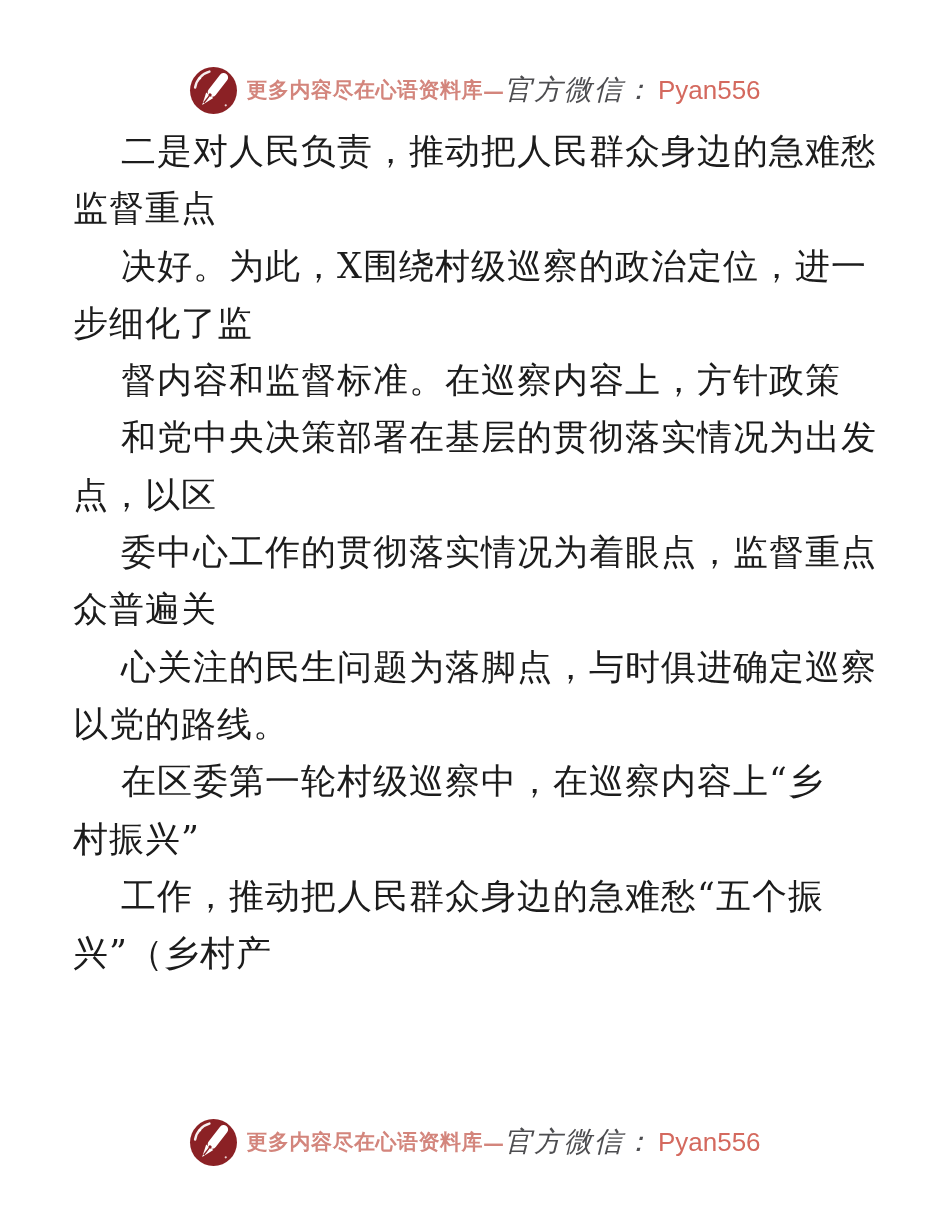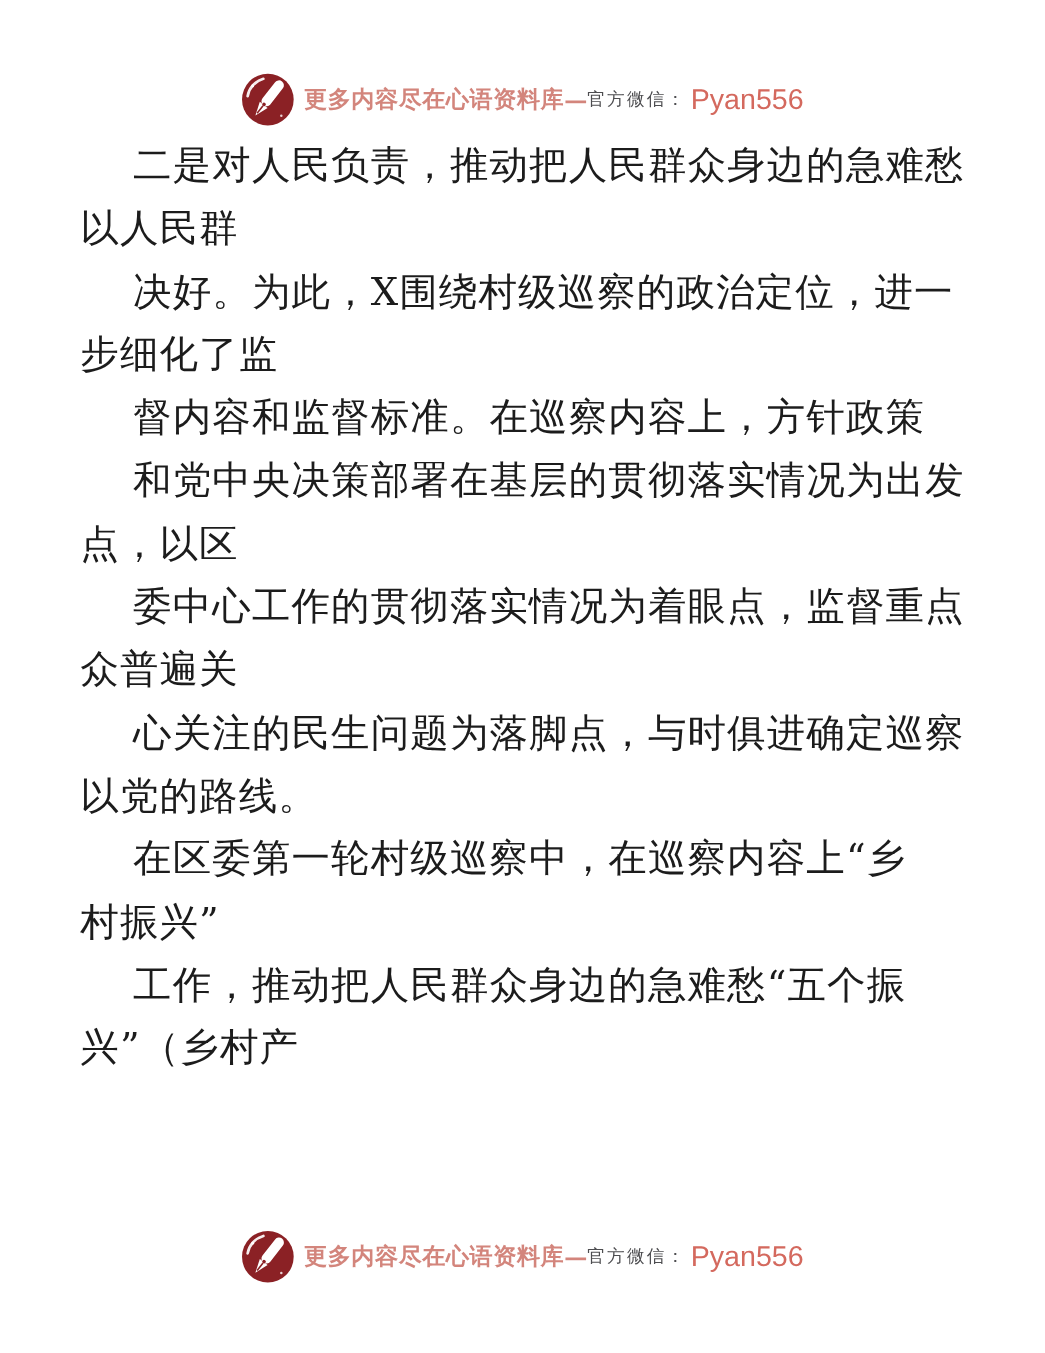--- a/index.html
+++ b/index.html
@@ -35,21 +35,22 @@
     letter-spacing: 0.5px;
     color: var(--brand-color, #d3857c);
     font-family: "DejaVu Serif", serif;
   }
   .dash {
     font-size: 21px;
     font-weight: bold;
     color: var(--brand-color, #d3857c);
   }
   .wechat-label {
-    font-size: 16px;
+    font-size: 28px;
+    font-style: italic;
     letter-spacing: 2px;
     color: var(--label-color, #4d4d50);
     font-family: "DejaVu Serif", serif;
   }
   .account {
     font-size: 26px;
     margin-left: 4px;
     color: var(--account-color, #d4695e);
     font-family: "Liberation Sans", sans-serif;
   }
@@ -90,21 +91,21 @@
       </svg>
     </span>
     <span class="brand">更多内容尽在心语资料库</span>
     <span class="dash">—</span>
     <span class="wechat-label">官方微信：</span>
     <span class="account">Pyan556</span>
   </div>
 
   <div class="doc-body">
       <div class="doc-line indent">二是对人民负责，推动把人民群众身边的急难愁</div>
-      <div class="doc-line">以人民群</div>
+      <div class="doc-line">监督重点</div>
       <div class="doc-line indent">决好。为此，X围绕村级巡察的政治定位，进一</div>
       <div class="doc-line">步细化了监</div>
       <div class="doc-line indent">督内容和监督标准。在巡察内容上，方针政策</div>
       <div class="doc-line indent">和党中央决策部署在基层的贯彻落实情况为出发</div>
       <div class="doc-line">点，以区</div>
       <div class="doc-line indent">委中心工作的贯彻落实情况为着眼点，监督重点</div>
       <div class="doc-line">众普遍关</div>
       <div class="doc-line indent">心关注的民生问题为落脚点，与时俱进确定巡察</div>
       <div class="doc-line">以党的路线。</div>
       <div class="doc-line indent">在区委第一轮村级巡察中，在巡察内容上“乡</div>

